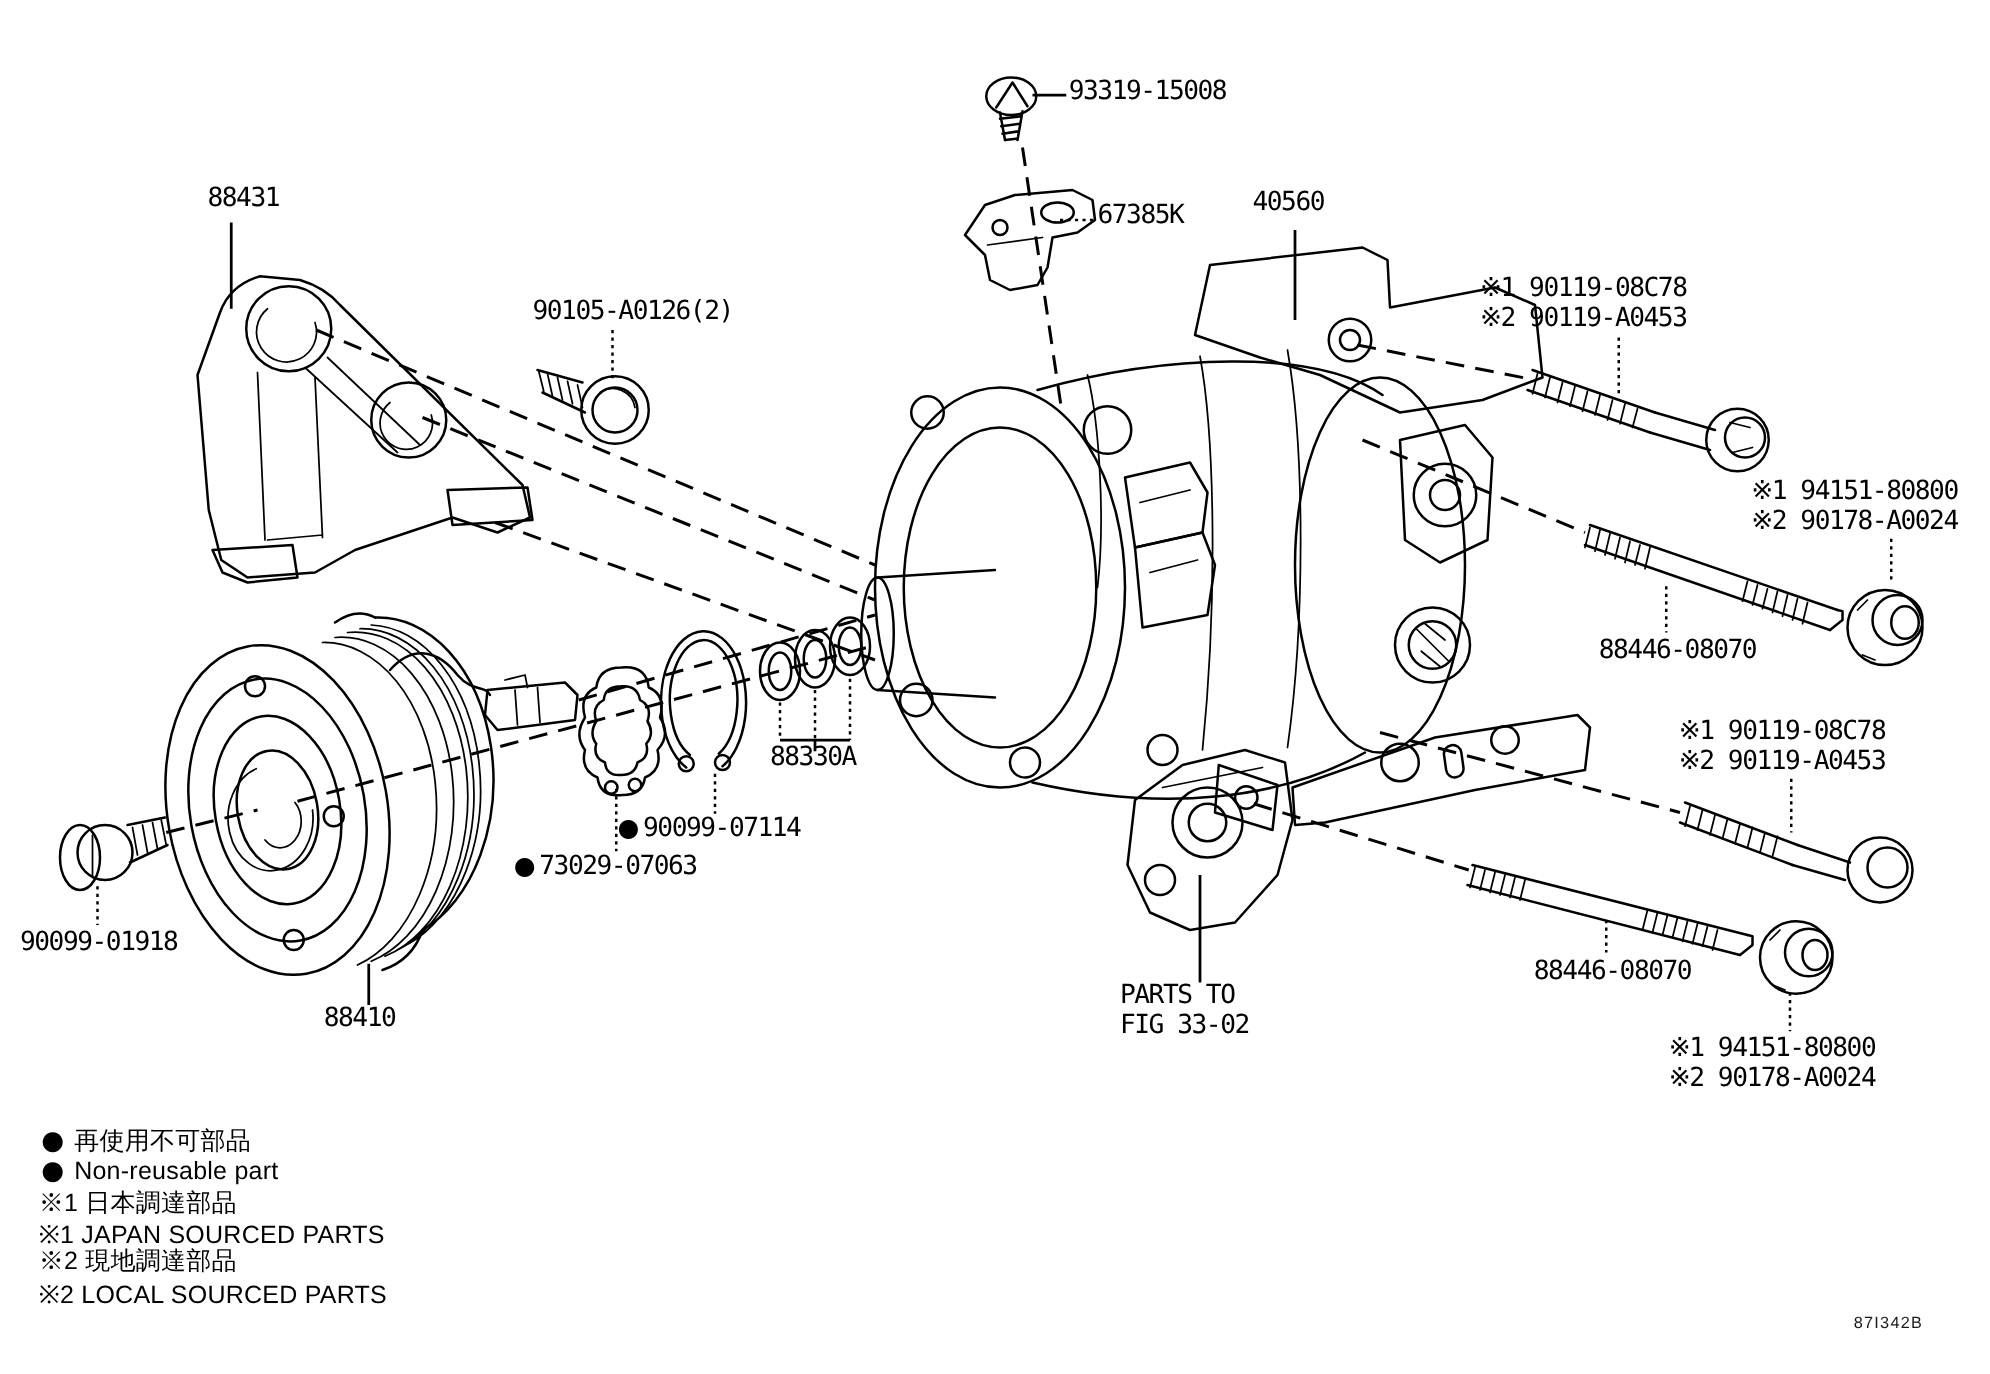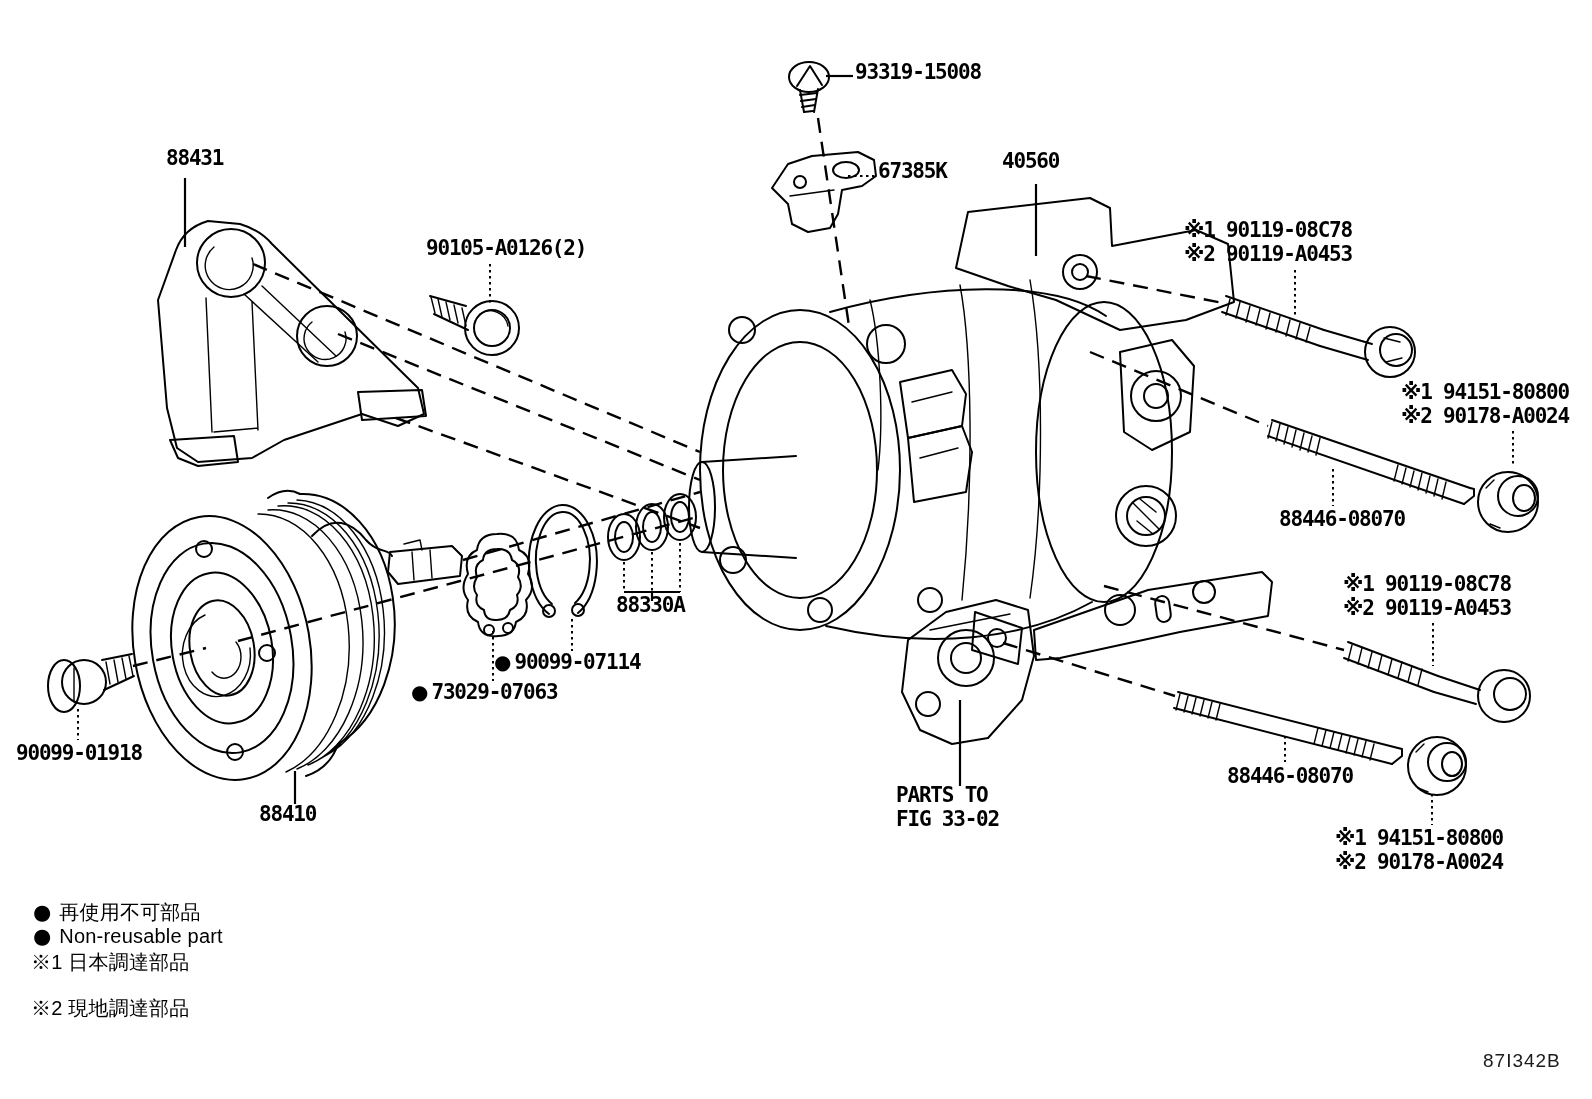--- a/index.html
+++ b/index.html
@@ -5,25 +5,25 @@
   html,body{margin:0;padding:0;background:#ffffff;}
   #stage{position:relative;width:1592px;height:1099px;background:#ffffff;overflow:hidden;
          font-family:"Liberation Sans",sans-serif;color:#000;}
   #art{position:absolute;left:0;top:0;}
   .part{stroke:#000;stroke-width:2;fill:none;stroke-linejoin:round;stroke-linecap:round;}
   .thin{stroke:#000;stroke-width:1.4;fill:none;stroke-linejoin:round;stroke-linecap:round;}
   .dash{stroke:#000;stroke-width:2.4;stroke-dasharray:15 9;fill:none;stroke-linecap:butt;}
   .dot{stroke:#000;stroke-width:2;stroke-dasharray:2.5 3.5;fill:none;}
   .lead{stroke:#000;stroke-width:2.2;fill:none;}
   .callout{position:absolute;white-space:nowrap;font-family:"DejaVu Sans Mono","DejaVu Sans",monospace;
-           font-weight:700;font-size:21px;letter-spacing:-1.2px;line-height:1.05;}
+           font-weight:400;font-size:21px;letter-spacing:-1.2px;line-height:1.05;}
   .nr{font-family:"DejaVu Sans",sans-serif;font-size:20px;margin-right:3px;letter-spacing:0;}
   .legend-line{position:absolute;font-size:20px;white-space:nowrap;letter-spacing:0.2px;}
   .legend-line .nr{font-size:21px;margin-right:8px;}
-  .figcode{position:absolute;font-size:19px;color:#1a1a1a;letter-spacing:1px;}
+  .figcode{position:absolute;font-size:13px;color:#1a1a1a;letter-spacing:1px;}
 </style>
 </head>
 <body>
 
 <div id="stage">
 
 <svg id="art" width="1592" height="1099" viewBox="0 0 1592 1099">
 
   <g class="dash">
     <line x1="818" y1="118" x2="849" y2="326"></line>
@@ -268,17 +268,19 @@
   <div class="callout" style="left:896px;top:784px">PARTS TO</div>
   <div class="callout" style="left:896px;top:808px">FIG 33-02</div>
 
   <div class="legend-line" style="left:33px;top:899px">
     <span class="nr">●</span><span>再使用不可部品</span>
   </div>
   <div class="legend-line" style="left:33px;top:924px">
     <span class="nr">●</span><span>Non-reusable part</span>
   </div>
   <div class="legend-line" style="left:31px;top:949px">※1 日本調達部品</div>
+  <div class="legend-line" style="left:31px;top:973px">※1 JAPAN SOURCED PARTS</div>
   <div class="legend-line" style="left:31px;top:995px">※2 現地調達部品</div>
+  <div class="legend-line" style="left:31px;top:1021px">※2 LOCAL SOURCED PARTS</div>
 
   <div class="figcode" style="left:1483px;top:1050px">87I342B</div>
 
 </div>
 
 </body></html>

